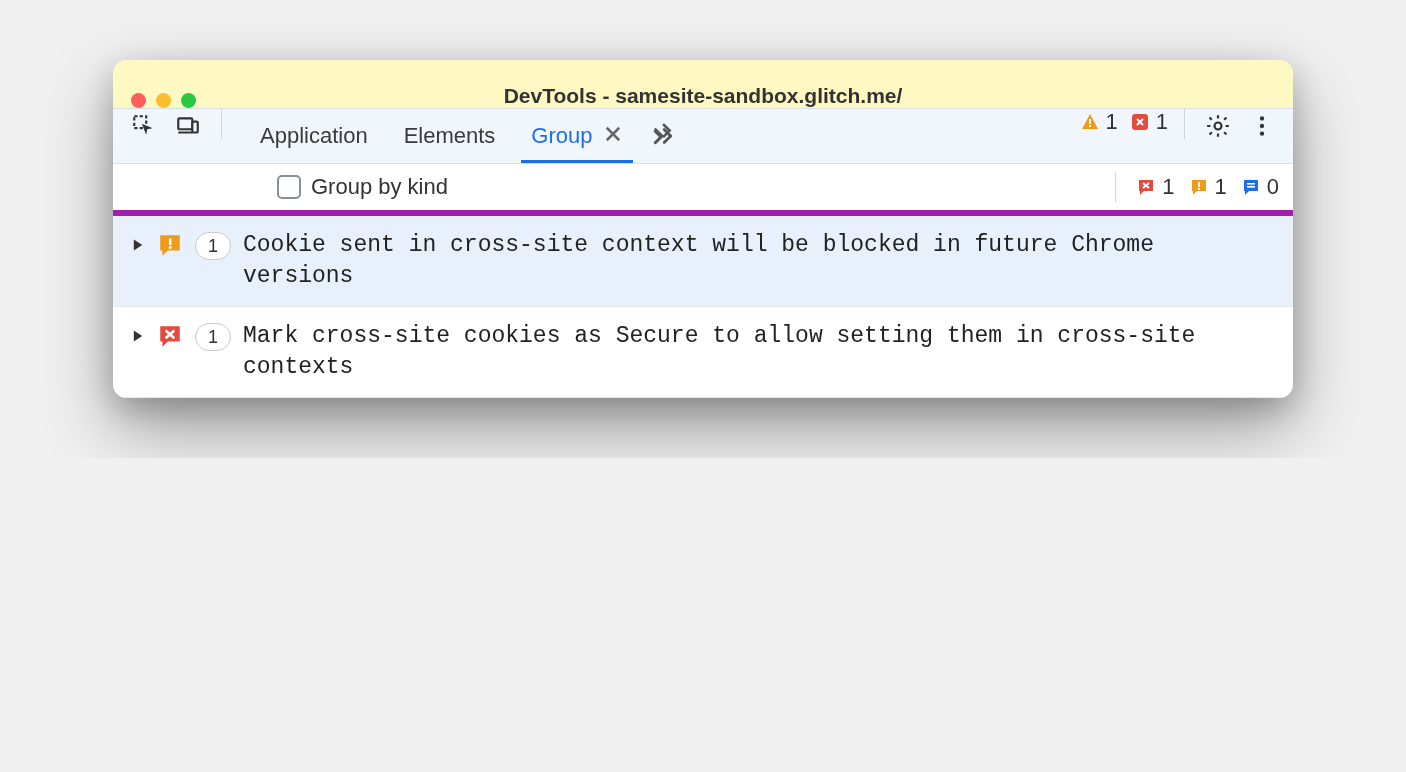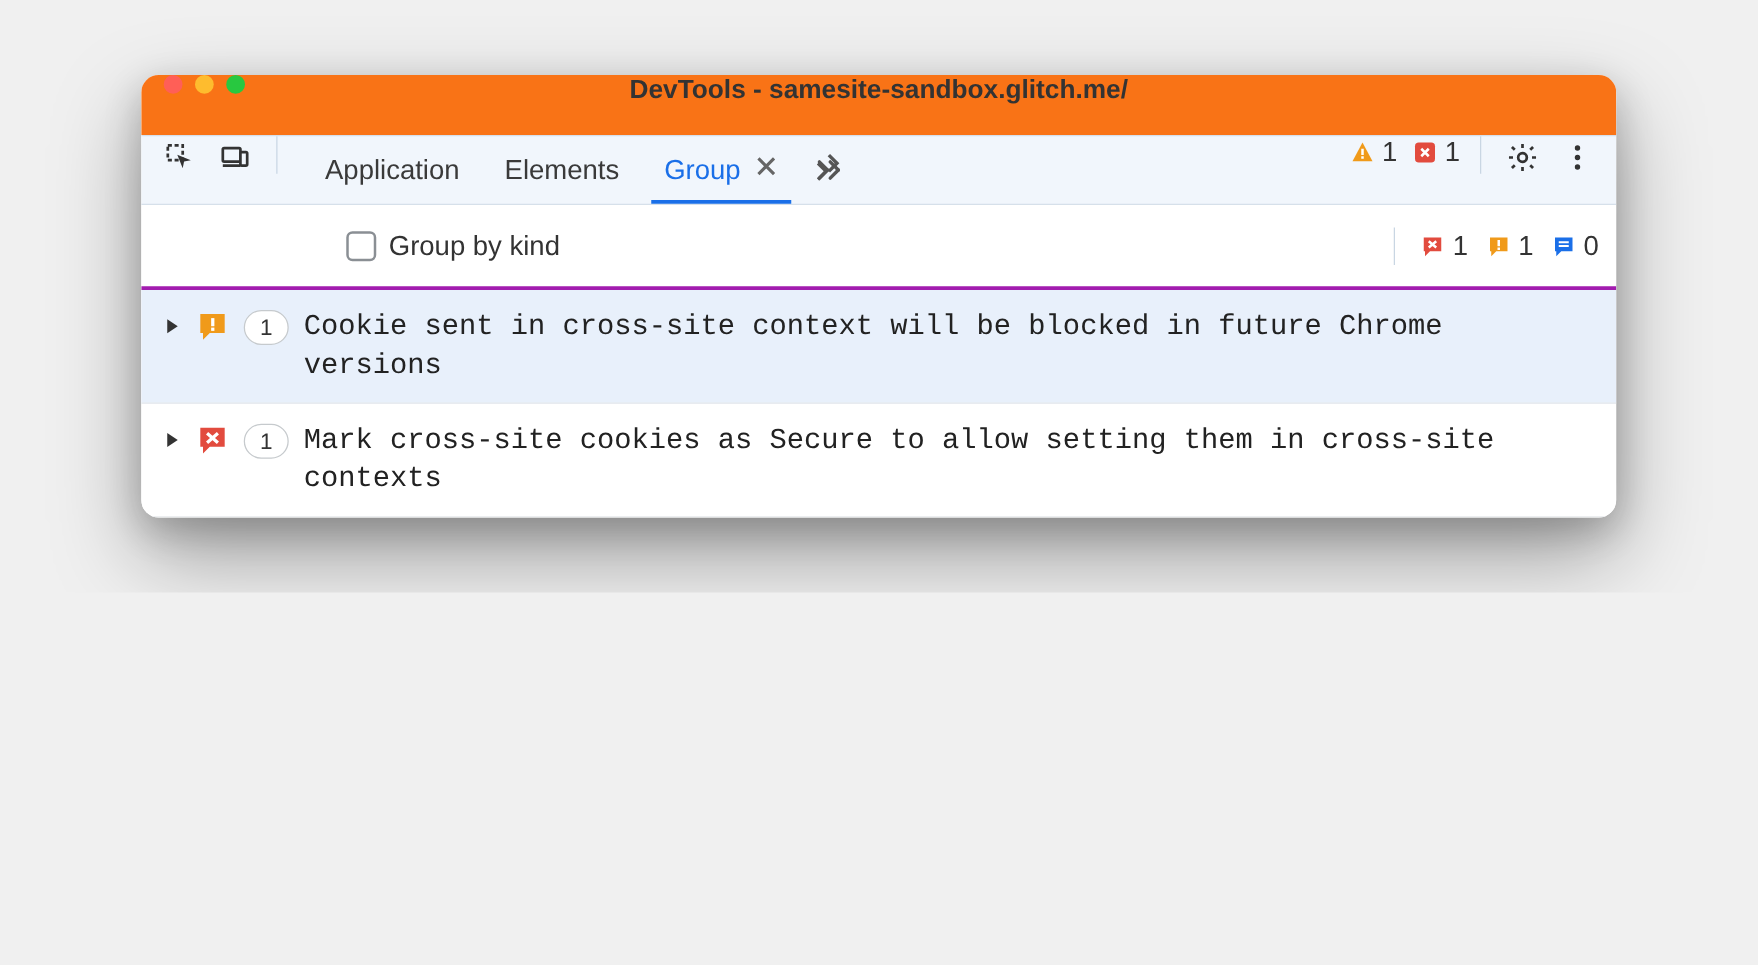--- a/index.html
+++ b/index.html
@@ -12,23 +12,23 @@
     width: 1180px;
     margin: 0 auto;
     background: #fff;
     border-radius: 14px;
     box-shadow: 0 30px 70px rgba(0,0,0,0.35), 0 10px 30px rgba(0,0,0,0.2);
     overflow: hidden;
   }
   
   .titlebar {
     height: 48px;
-    background: #f97316;
+    background: #fef9c3;
     display: flex;
-    align-items: flex-start;
+    align-items: flex-end;
     padding: 0 18px;
     position: relative;
   }
   .traffic-lights { display: flex; gap: 10px; }
   .tl { width: 15px; height: 15px; border-radius: 50%; }
   .tl.red { background: #ff5f57; }
   .tl.yellow { background: #febc2e; }
   .tl.green { background: #28c840; }
   .titlebar .title {
     position: absolute;
@@ -75,23 +75,23 @@
     left: 8px; right: 8px; bottom: 0;
     height: 3px;
     background: #1a6fe8;
   }
   .tab .close-x { font-size: 20px; color: #666; cursor: pointer; }
   .spacer { flex: 1; }
   .counts { display: flex; align-items: center; gap: 12px; }
   .count-pair { display: flex; align-items: center; gap: 6px; font-size: 22px; color: #333; }
   
   .filters {
-    height: 68px;
+    height: 52px;
     background: #fff;
-    border-bottom: 3px solid #a21caf;
+    border-bottom: 6px solid #a21caf;
     display: flex;
     align-items: center;
     padding: 0 14px;
     gap: 14px;
   }
   .filters .lead-pad { width: 136px; }
   .chk-wrap { display: flex; align-items: center; gap: 10px; font-size: 22px; color: #333; cursor: pointer; }
   .chk {
     width: 24px; height: 24px;
     border: 2px solid #8a8f94;

